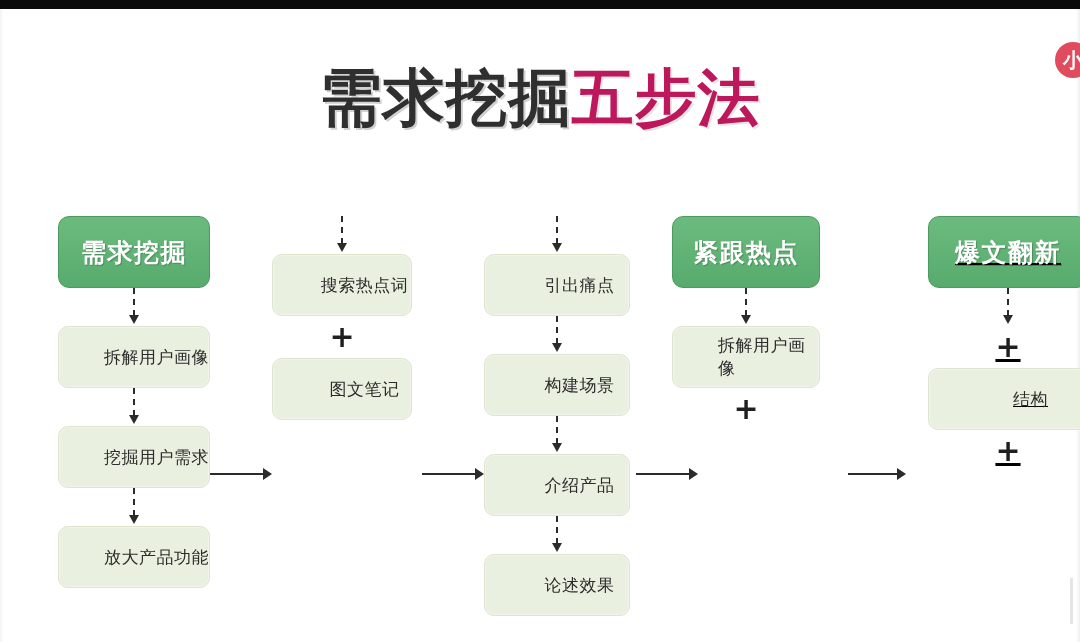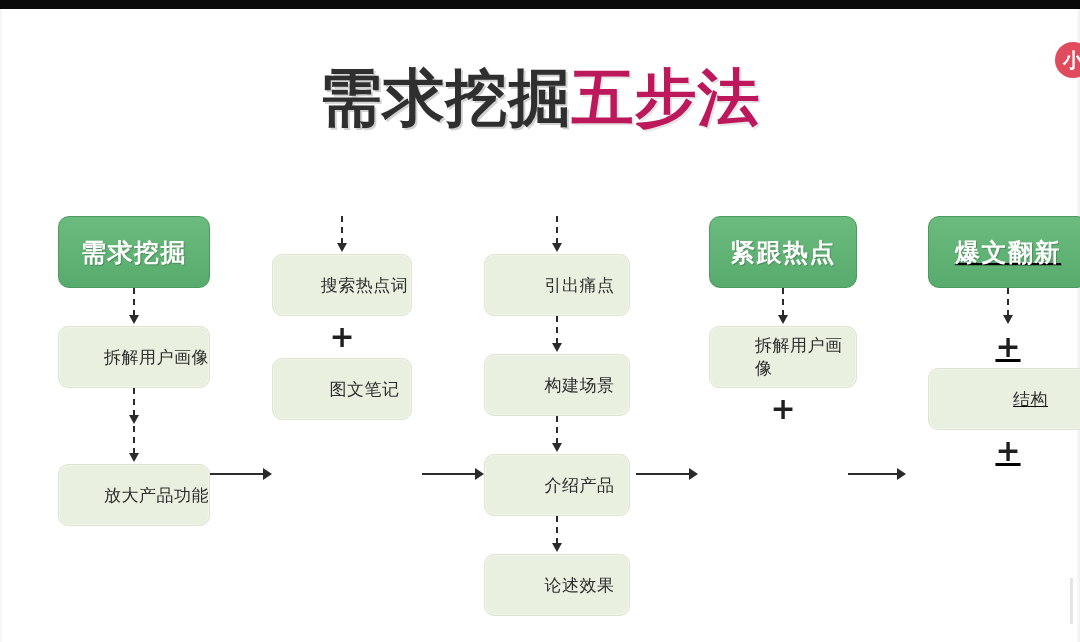--- a/index.html
+++ b/index.html
@@ -230,20 +230,21 @@
         <div class="head-box">需求挖掘</div>
         <div class="v-arrow">
           <div class="stem"></div>
           <div class="head"></div>
         </div>
         <div class="sub-box">拆解用户画像</div>
         <div class="v-arrow">
           <div class="stem"></div>
           <div class="head"></div>
         </div>
+        <div class="sub-box">挖掘用户需求</div>
         <div class="v-arrow">
           <div class="stem"></div>
           <div class="head"></div>
         </div>
         <div class="sub-box">放大产品功能</div>
       </div>
       <div class="column" style="left: 272px; width: 140px;">
         <div class="v-arrow">
           <div class="stem"></div>
           <div class="head"></div>
@@ -267,21 +268,21 @@
           <div class="stem"></div>
           <div class="head"></div>
         </div>
         <div class="sub-box">介绍产品</div>
         <div class="v-arrow">
           <div class="stem"></div>
           <div class="head"></div>
         </div>
         <div class="sub-box">论述效果</div>
       </div>
-      <div class="column" style="left: 709px; width: 148px;">
+      <div class="column" style="left: 672px; width: 148px;">
         <div class="head-box">紧跟热点</div>
         <div class="v-arrow">
           <div class="stem"></div>
           <div class="head"></div>
         </div>
         <div class="sub-box">拆解用户画像</div>
         <div class="plus">+</div>
       </div>
       <div class="column" style="left: 928px; width: 160px; text-decoration: underline;">
         <div class="head-box">爆文翻新</div>

